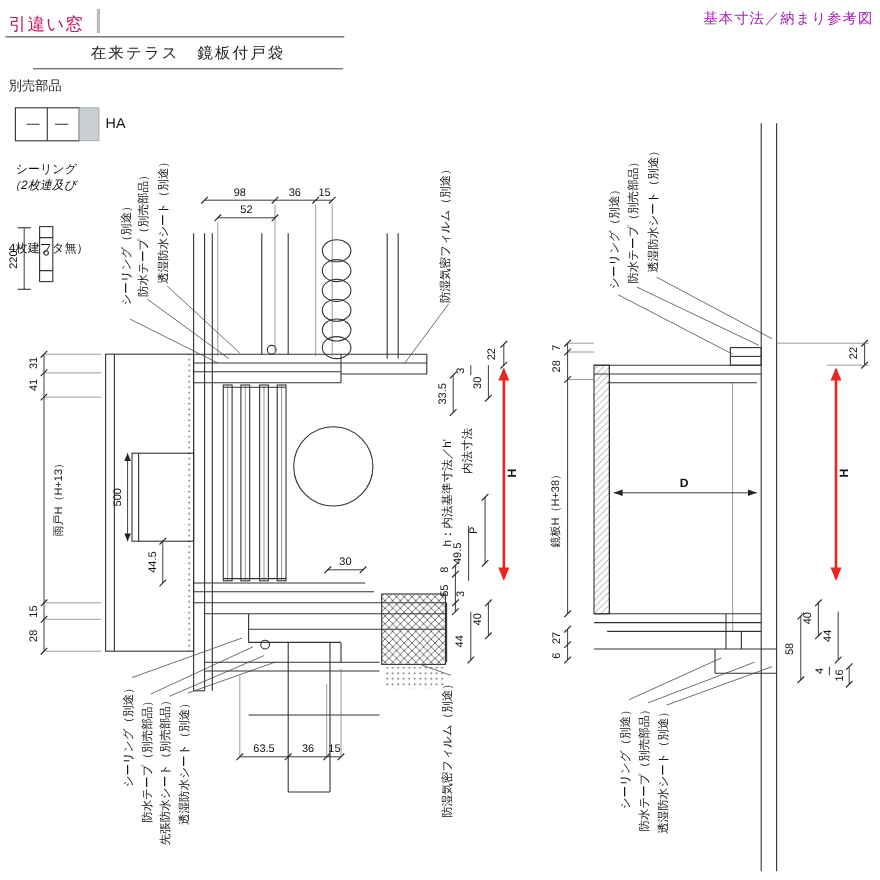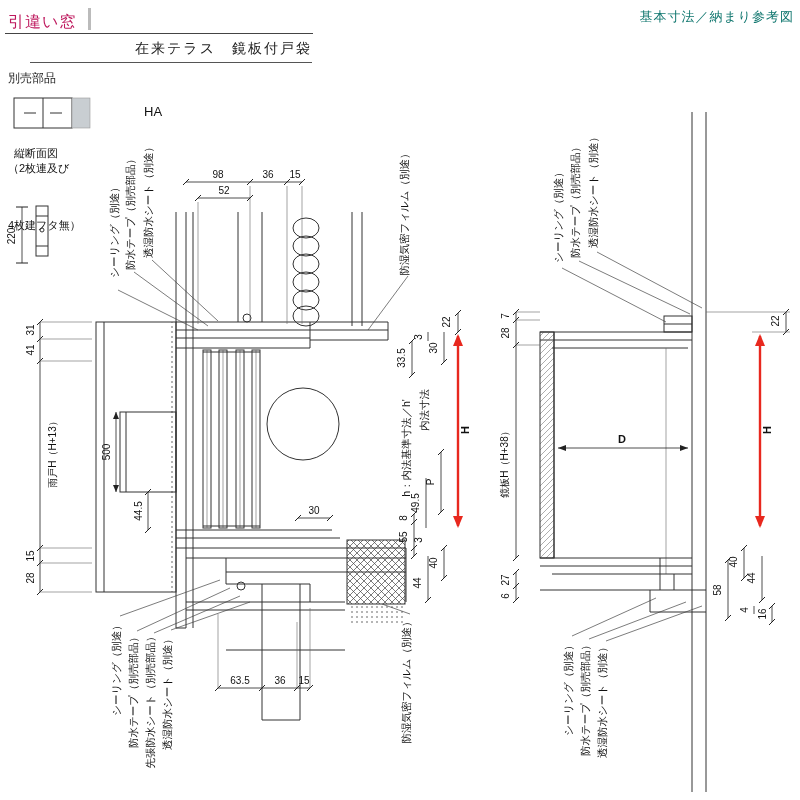--- a/index.html
+++ b/index.html
@@ -3,27 +3,27 @@
 <meta charset="utf-8">
 <style>
   html,body{margin:0;padding:0;background:#fff;}
   #page{position:relative;width:800px;height:800px;background:#fff;overflow:hidden;
         font-family:"Liberation Sans",sans-serif;color:#111;}
   .abs{position:absolute;}
   #category{left:8px;top:12px;font-size:16px;color:#be185d;letter-spacing:1px;}
   #title-divider{left:88px;top:8px;width:3px;height:22px;background:#bbb;}
   #main-title{left:100px;top:7px;font-size:19px;font-weight:bold;letter-spacing:3px;color:#222;}
   #title-underline{left:5px;top:33px;width:308px;border-top:1.5px solid #444;}
-  #corner-note{right:6px;top:8px;font-size:13px;letter-spacing:1px;color:#0f766e;}
-  #subtitle{left:30px;top:40px;width:282px;text-align:right;font-size:14px;letter-spacing:2px;
+  #corner-note{right:6px;top:8px;font-size:13px;letter-spacing:1px;color:#a21caf;}
+  #subtitle{left:30px;top:40px;width:282px;text-align:center;font-size:14px;letter-spacing:2px;
             border-bottom:1px solid #555;padding-bottom:4px;color:#222;}
   #view-label{left:8px;top:70px;font-size:12px;color:#222;}
-  #ha-text{left:96px;top:104px;font-size:13px;margin-left:48px;}
+  #ha-text{left:96px;top:104px;font-size:13px;}
   #outlet1{left:14px;top:146px;font-size:11px;}
-  #outlet2{left:8px;top:161px;font-size:11px;}
+  #outlet2{left:8px;top:161px;font-size:11px;font-style:italic;}
   #outlet3{left:8px;top:175px;font-size:11px;margin-top:43px;}
   svg text{font-family:"Liberation Sans",sans-serif;fill:#111;}
   .dim{font-size:10px;}
   .jlabel{font-size:10.5px;}
   .dimb{font-size:11px;font-weight:bold;}
   .st{stroke:#333;stroke-width:1;fill:none;}
   .stt{stroke:#666;stroke-width:0.6;fill:none;}
   .dl{stroke:#222;stroke-width:0.8;fill:none;}
   .tk{stroke:#222;stroke-width:1;fill:none;}
   .ld{stroke:#444;stroke-width:0.7;fill:none;}
@@ -34,21 +34,21 @@
 <div id="page">
 
   <div class="abs" id="category">引違い窓</div>
   <div class="abs" id="title-divider"></div>
   <div class="abs" id="title-underline"></div>
   <div class="abs" id="corner-note">基本寸法／納まり参考図</div>
   <div class="abs" id="subtitle">在来テラス　鏡板付戸袋</div>
   <div class="abs" id="view-label">別売部品</div>
 
   <div class="abs" id="ha-text">HA</div>
-  <div class="abs" id="outlet1">縦断面図</div>
+  <div class="abs" id="outlet1">シーリング</div>
   <div class="abs" id="outlet2">（2枚連及び</div>
   <div class="abs" id="outlet3">4枚建フタ無）</div>
 
   <svg class="abs" style="left:0;top:0" width="800" height="800" viewBox="0 0 800 800">
     <defs>
       <pattern id="xh" width="7" height="7" patternUnits="userSpaceOnUse">
         <path d="M0,7 L7,0 M0,0 L7,7" stroke="#444" stroke-width="0.7"></path>
       </pattern>
       <pattern id="dots" width="5" height="5" patternUnits="userSpaceOnUse">
         <circle cx="2" cy="2" r="0.8" fill="#555"></circle>

